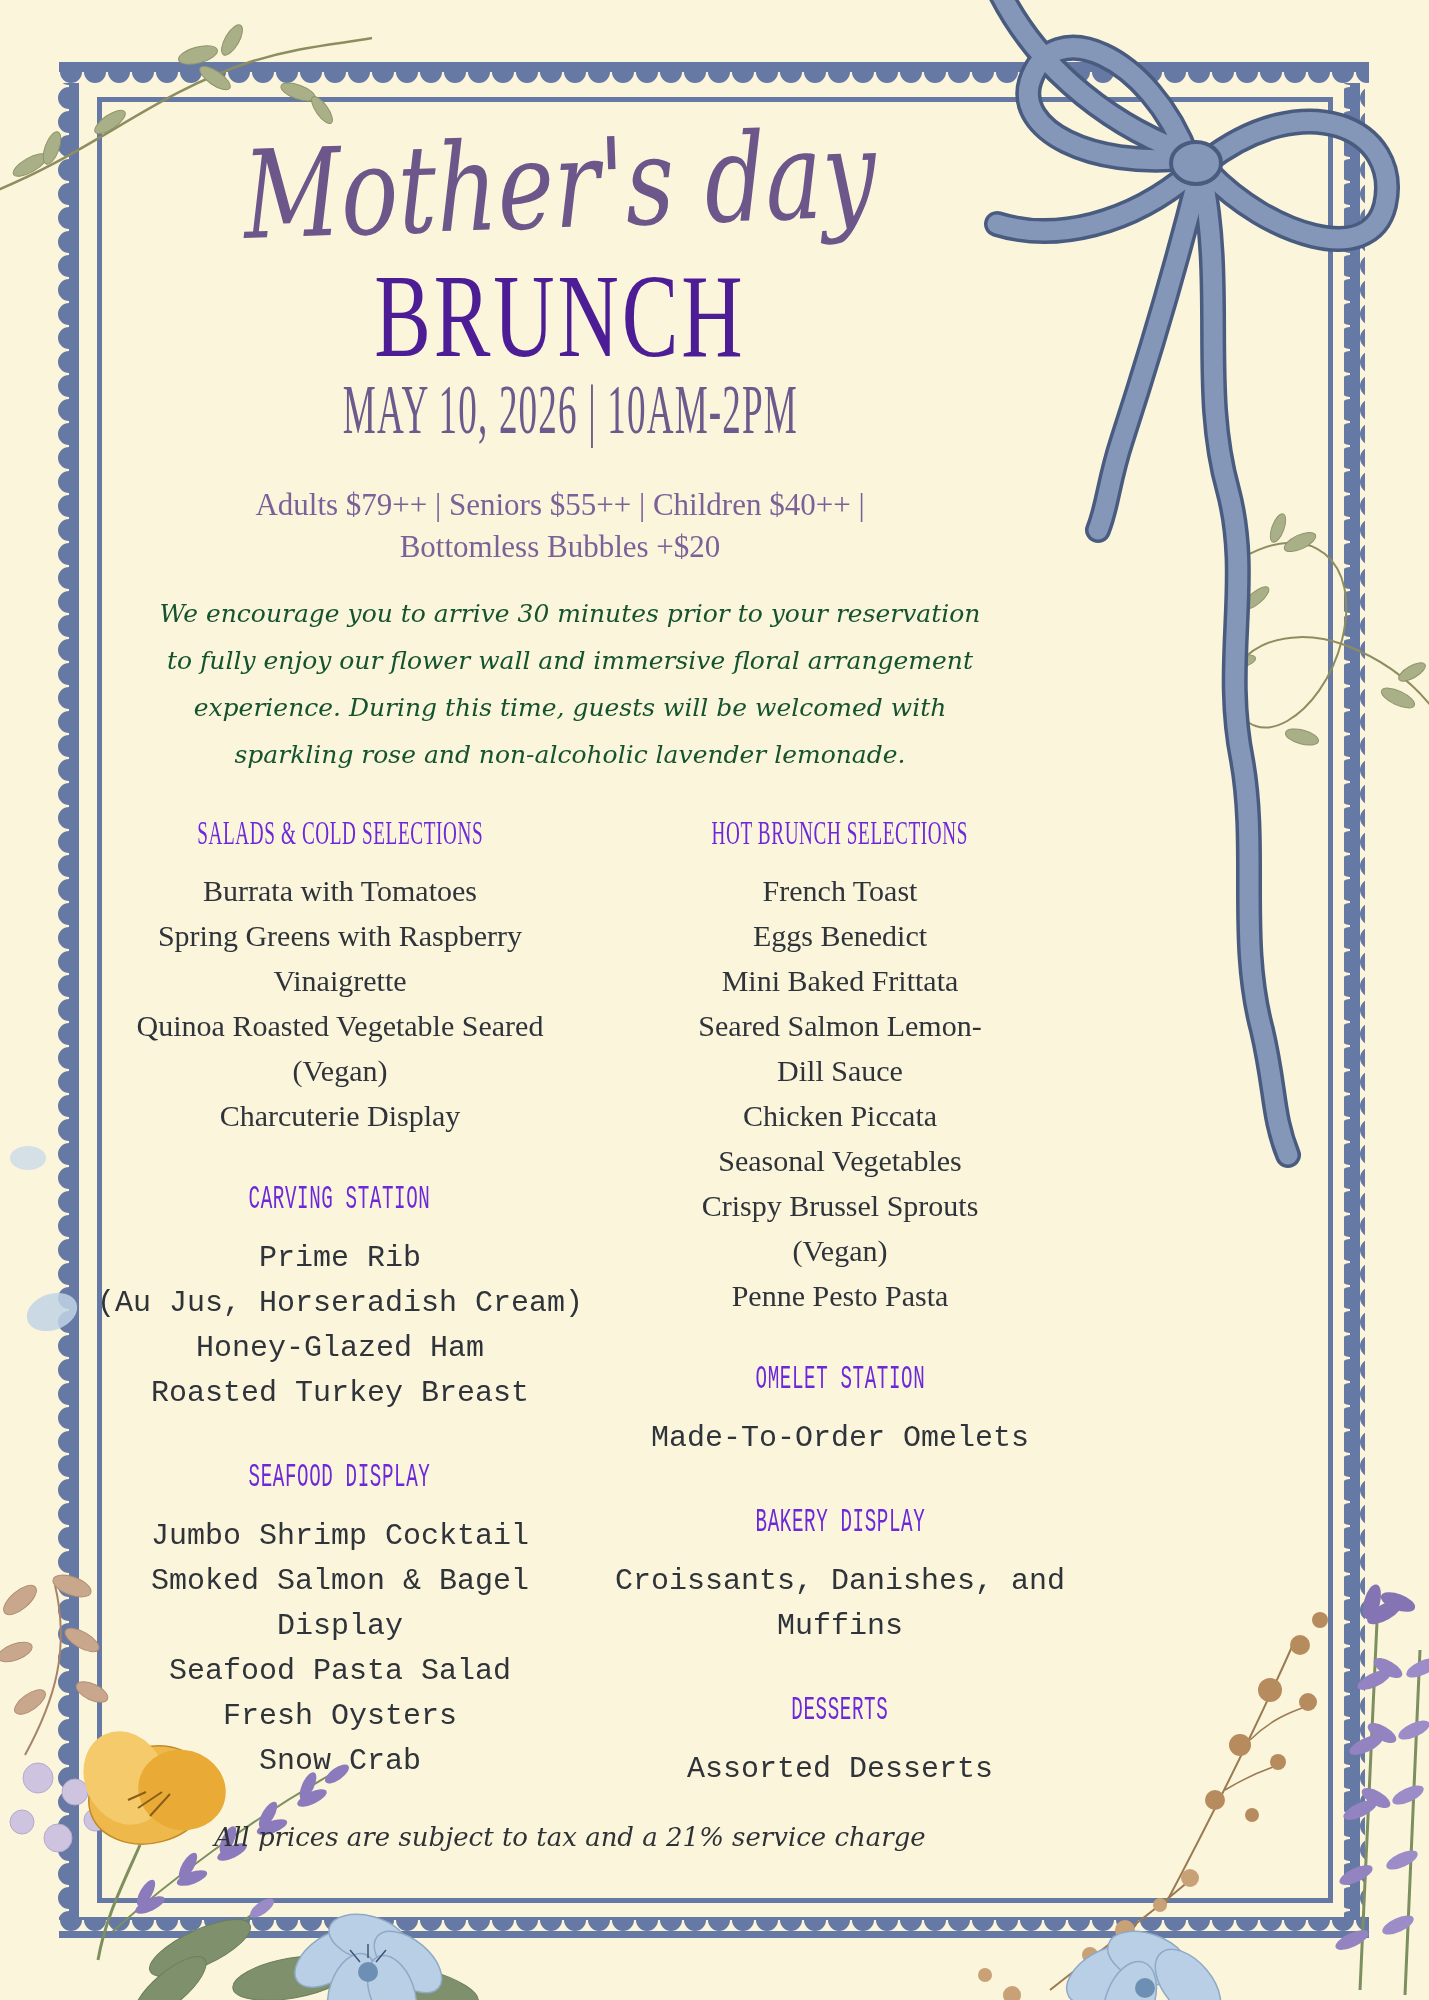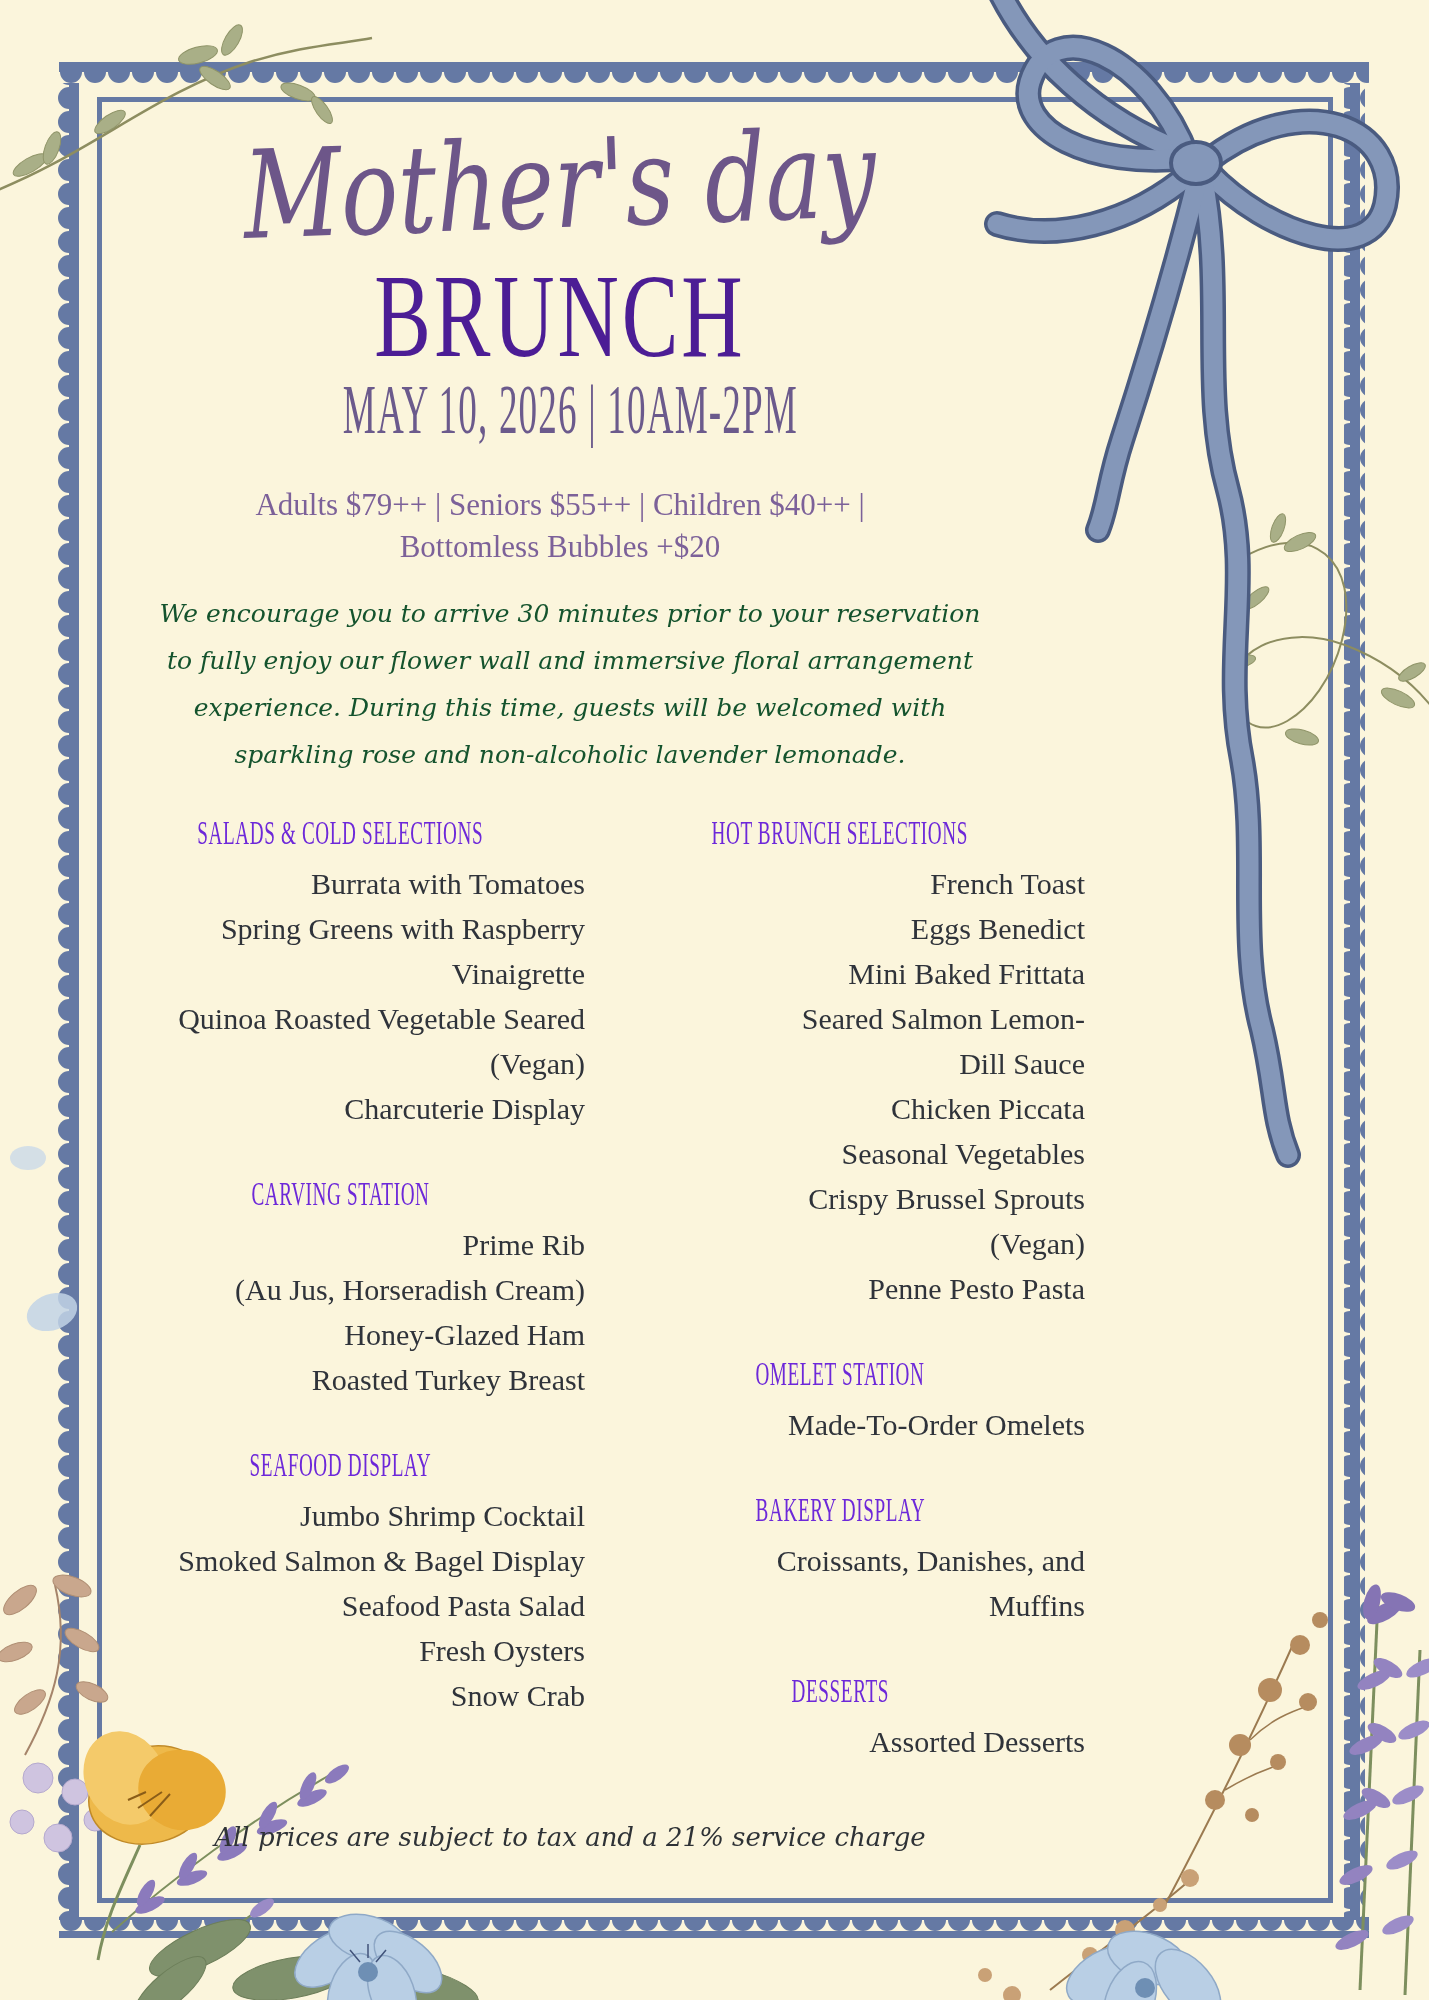--- a/index.html
+++ b/index.html
@@ -20,24 +20,24 @@
   .sq-date{transform:scale(0.58,1.08);}
   .pricing{position:absolute;top:484px;left:0;width:1120px;text-align:center;
     font-size:31px;line-height:42px;color:#7c6199;white-space:pre-line;}
   .intro{position:absolute;top:590px;left:150px;width:840px;text-align:center;
     font-family:"DejaVu Serif", serif;font-style:italic;font-size:25px;line-height:47px;color:#14532d;}
 
   .col{position:absolute;top:806px;text-align:center;}
   .col-left{left:95px;width:490px;}
   .col-right{left:595px;width:490px;}
   .menu-section{margin:0;}
-  .menu-section + .menu-section{margin-top:36px;}
+  .menu-section + .menu-section{margin-top:36px;font-family:Liberation Mono, monospace;}
   .section-heading{font-size:32px;line-height:52px;color:#6d28d9;letter-spacing:1px;}
   .sq-head{transform:scale(0.60,1.05);}
-  .section-items{margin-top:3px;text-align:right;}
+  .section-items{margin-top:10px;}
   .menu-item{font-size:30px;line-height:45px;color:#2f333a;white-space:pre-line;}
 
   .footer-note{position:absolute;top:1820px;left:160px;width:820px;text-align:center;
     font-family:"DejaVu Serif", serif;font-style:italic;font-size:26px;line-height:34px;color:#2e3236;}
 </style>
 </head>
 <body>
 
 <div class="page">
 

